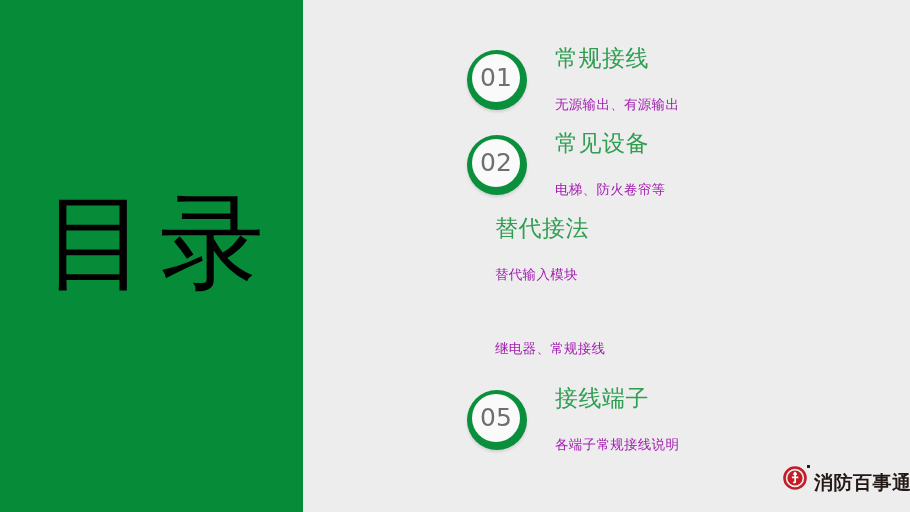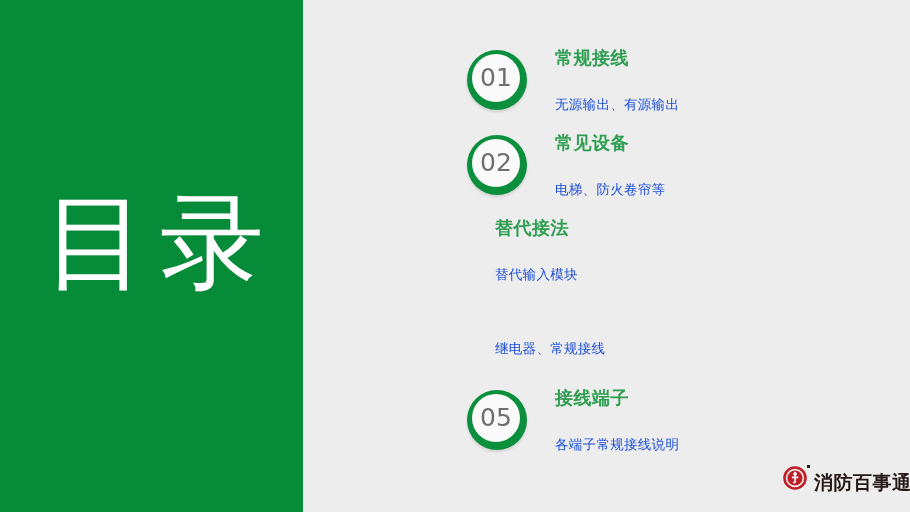--- a/index.html
+++ b/index.html
@@ -29,21 +29,21 @@
     background: #068c38;
   }
   .slide-title {
     position: absolute;
     left: 44px;
     top: 186px;
     width: 240px;
     font-size: 104px;
     line-height: 112px;
     letter-spacing: 12px;
-    color: #ffffff;
+    color: #000000;
     font-weight: 400;
     font-family: "DejaVu Sans", "Liberation Sans", sans-serif;
     white-space: nowrap;
   }
   
   .toc-list {
     position: absolute;
     left: 303px;
     top: 0;
     width: 712px;
@@ -89,31 +89,31 @@
     line-height: 1;
     padding-bottom: 1px;
   }
   .toc-text {
     margin-left: 28px;
     display: flex;
     flex-direction: column;
     justify-content: center;
   }
   .toc-heading {
-    font-size: 18px;
-    font-weight: bold;
+    font-size: 23px;
+    font-weight: normal;
     color: #2f9e51;
     line-height: 22px;
     letter-spacing: 0.5px;
     font-family: "DejaVu Sans", "Liberation Sans", sans-serif;
   }
   .toc-sub {
     margin-top: 26px;
     font-size: 13.5px;
-    color: #1d4ed8;
+    color: #a21caf;
     line-height: 18px;
     letter-spacing: 0.3px;
     font-family: "DejaVu Sans", "Liberation Sans", sans-serif;
   }
   
   .logo {
     position: absolute;
     left: 783px;
     top: 463px;
     display: flex;

